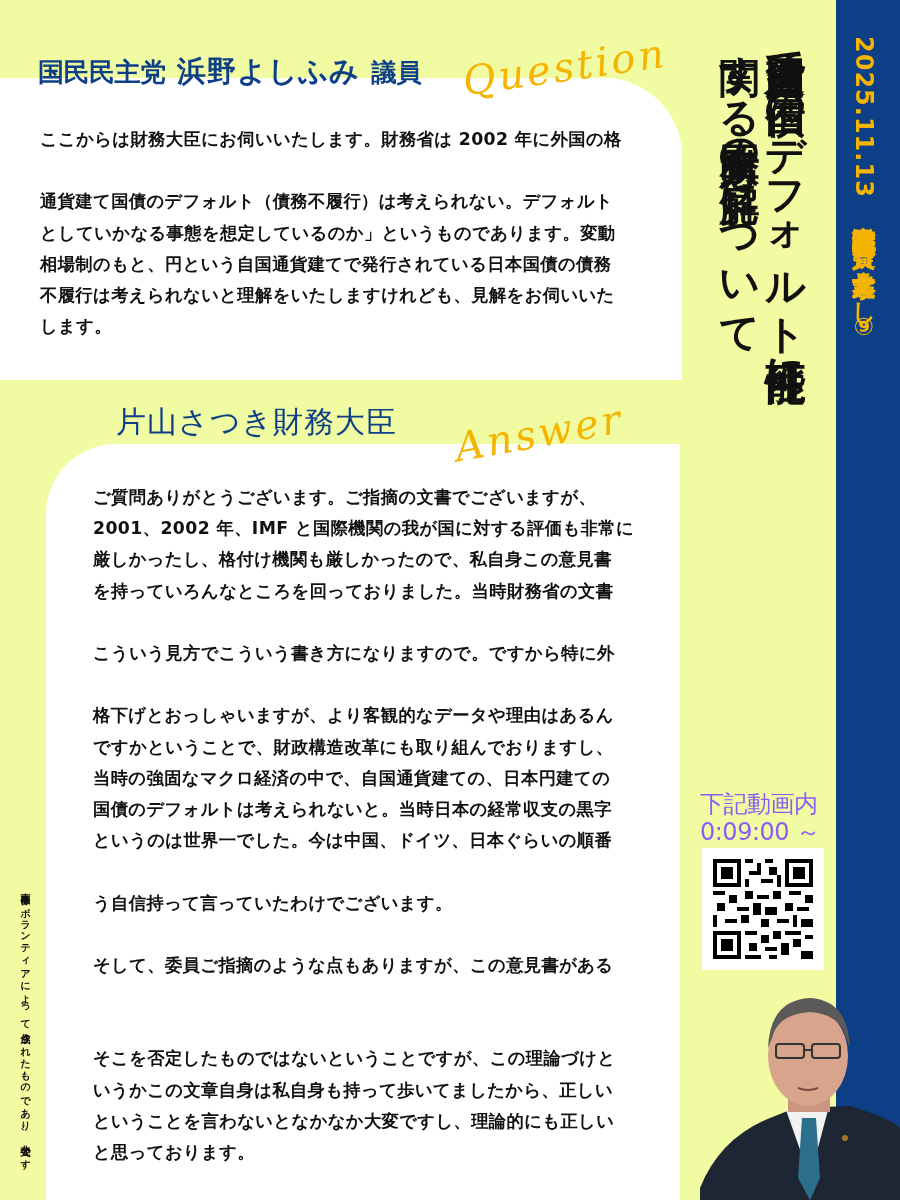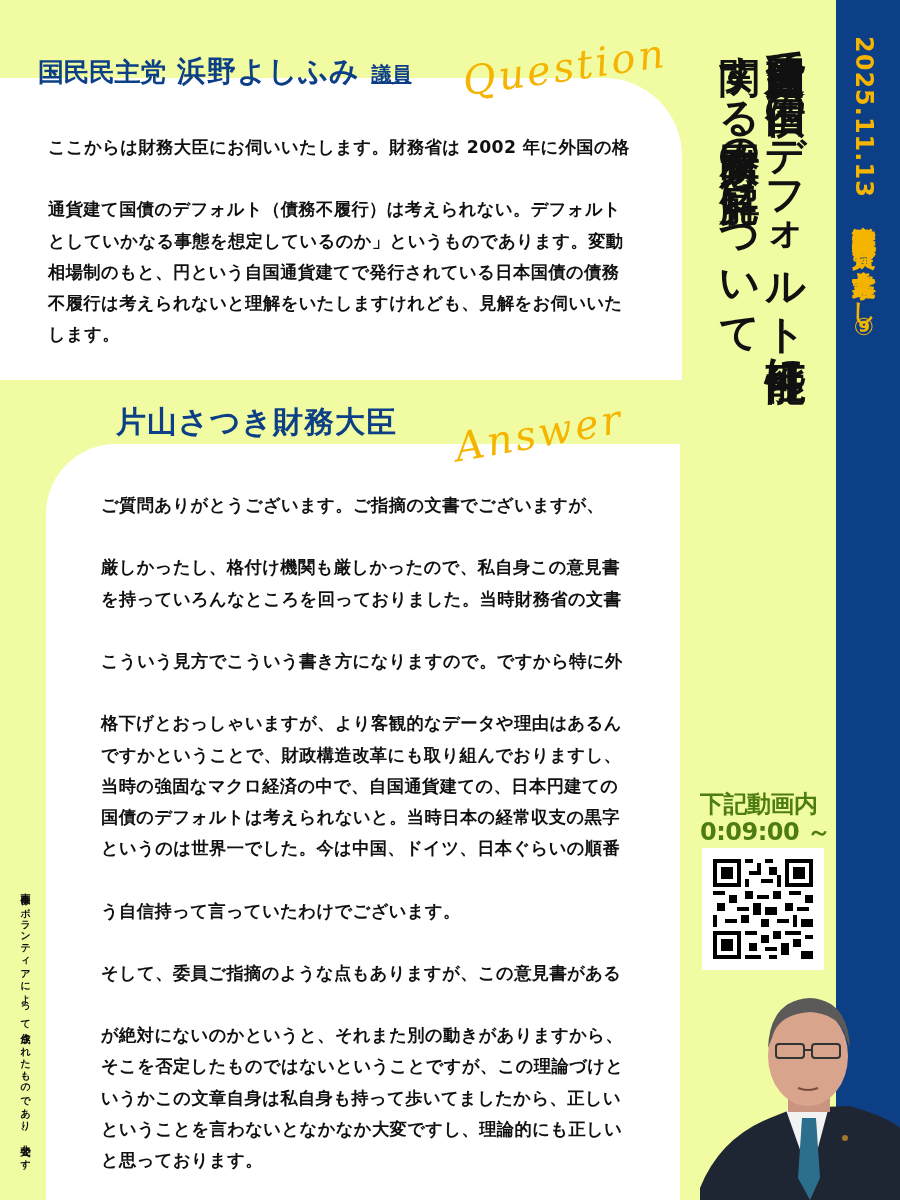--- a/index.html
+++ b/index.html
@@ -2,36 +2,36 @@
 <html><head>
 <meta charset="utf-8">
 <style>
   html, body { margin:0; padding:0; }
   body { width:900px; height:1200px; position:relative; overflow:hidden; background:#f1fca2; font-family:"DejaVu Sans", sans-serif; }
   .q-panel { position:absolute; left:0; top:78px; width:682px; height:302px; background:#ffffff; border-top-right-radius:78px; }
   .a-panel { position:absolute; left:46px; top:444px; width:634px; height:756px; background:#ffffff; border-top-left-radius:70px; }
   .q-header { position:absolute; left:38px; top:52px; color:#0d3f86; font-weight:bold; white-space:nowrap; }
   .q-header .party { font-size:26px; letter-spacing:-0.5px; }
   .q-header .name { font-size:29px; margin:0 6px; letter-spacing:1px; }
-  .q-header .role { font-size:20px;text-decoration:underline; }
+  .q-header .role { font-size:25px; }
   .script { position:absolute; color:#f4b400; font-family:"DejaVu Serif", serif; font-style:italic; transform:rotate(-8deg); letter-spacing:3px; }
   .script.q { left:462px; top:44px; font-size:40px; }
   .script.a { left:454px; top:410px; font-size:40px; transform:rotate(-10deg); }
-  .a-header { position:absolute; left:116px; top:402px; color:#0d3f86; font-weight:bold; font-size:30px; letter-spacing:1px; white-space:nowrap; }
+  .a-header { position:absolute; left:116px; top:402px; color:#0d3f86; font-weight:normal; font-size:30px; letter-spacing:1px; white-space:nowrap; }
   .body-text { position:absolute; color:#111; font-size:17.3px; line-height:31.2px; font-weight:bold; letter-spacing:0.4px; }
-  .body-text p { margin:8px; }
+  .body-text p { margin:0; }
   .q-text { left:40px; top:124px; width:630px; }
   .a-text { left:93px; top:482px; width:575px; }
   .a-text p + p { margin-top:31px; }
   .title-vert { position:absolute; top:28px; writing-mode:vertical-rl; font-weight:bold; color:#111; font-size:40px; line-height:44px; letter-spacing:-1px; white-space:nowrap; }
   .title-vert.c1 { left:764px; }
   .title-vert.c2 { left:718px; }
   .band { position:absolute; left:836px; top:0; width:64px; height:1200px; background:#0d3f86; }
   .band-text { position:absolute; left:848px; top:36px; writing-mode:vertical-rl; color:#f4b400; font-weight:bold; font-size:24px; letter-spacing:1px; white-space:nowrap; }
-  .video-label { position:absolute; left:700px; top:790px; font-weight:bold; color:#4d7c0f; font-size:24px; line-height:28px; letter-spacing:-0.5px; }
+  .video-label { position:absolute; left:700px; top:790px; font-weight:normal; color:#8b5cf6; font-size:24px; line-height:28px; letter-spacing:-0.5px; }
   .qr { position:absolute; left:702px; top:848px; width:122px; height:122px; background:#fff; }
   .qr svg { position:absolute; left:11px; top:11px; }
   .photo { position:absolute; left:700px; top:978px; width:200px; height:222px; }
   .disclaimer { position:absolute; left:18px; top:885px; writing-mode:vertical-rl; font-size:10px; font-weight:bold; color:#111; letter-spacing:1px; white-space:nowrap; }
 </style>
 </head>
 <body>
 
 <div class="q-panel"></div>
 <div class="a-panel"></div>
@@ -54,38 +54,38 @@
     <span>します。</span>
   </p>
 </div>
 
 <div class="a-header">片山さつき財務大臣</div>
 <div class="script a">Answer</div>
 
 <div class="body-text a-text">
   <p>
     <span>ご質問ありがとうございます。ご指摘の文書でございますが、</span><br>
-    <br>
+    <span>2001、2002 年、IMF と国際機関の我が国に対する評価も非常に</span><br>
     <span>厳しかったし、格付け機関も厳しかったので、私自身この意見書</span><br>
     <span>を持っていろんなところを回っておりました。当時財務省の文書</span><br>
     <br>
     <span>こういう見方でこういう書き方になりますので。ですから特に外</span><br>
     <br>
     <span>格下げとおっしゃいますが、より客観的なデータや理由はあるん</span><br>
     <span>ですかということで、財政構造改革にも取り組んでおりますし、</span><br>
     <span>当時の強固なマクロ経済の中で、自国通貨建ての、日本円建ての</span><br>
     <span>国債のデフォルトは考えられないと。当時日本の経常収支の黒字</span><br>
     <span>というのは世界一でした。今は中国、ドイツ、日本ぐらいの順番</span><br>
     <br>
     <span>う自信持って言っていたわけでございます。</span>
   </p>
   <p>
     <span>そして、委員ご指摘のような点もありますが、この意見書がある</span><br>
     <br>
-    <span>が絶対にないのかというと、それまた別の動きがありますから、</span><br>
+    <br>
     <span>そこを否定したものではないということですが、この理論づけと</span><br>
     <span>いうかこの文章自身は私自身も持って歩いてましたから、正しい</span><br>
     <span>ということを言わないとなかなか大変ですし、理論的にも正しい</span><br>
     <span>と思っております。</span>
   </p>
 </div>
 
 <div class="title-vert c1">自国通貨建て国債のデフォルト可能性に</div>
 <div class="title-vert c2">関する財務大臣の見解について</div>
 

